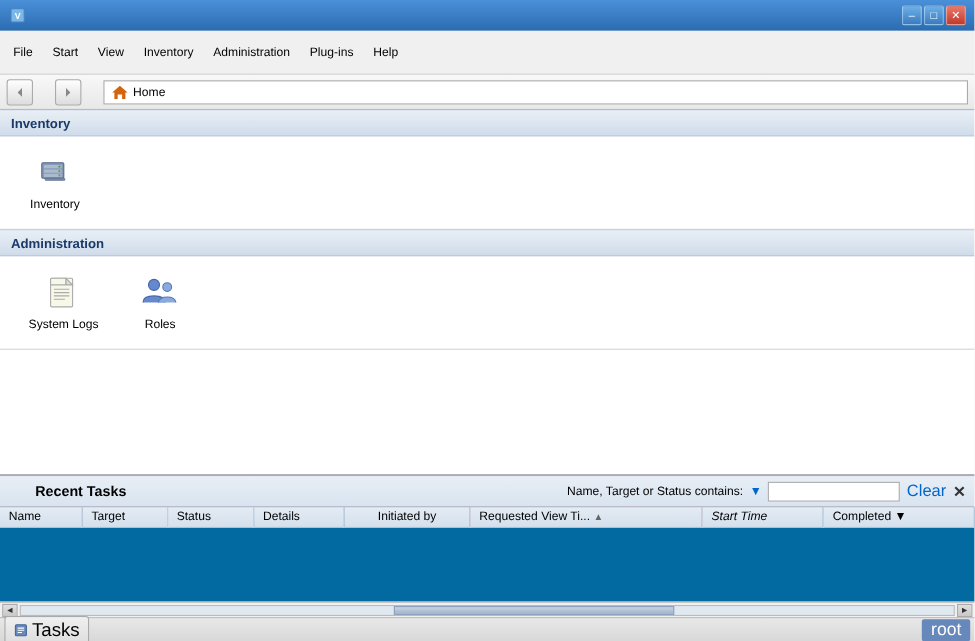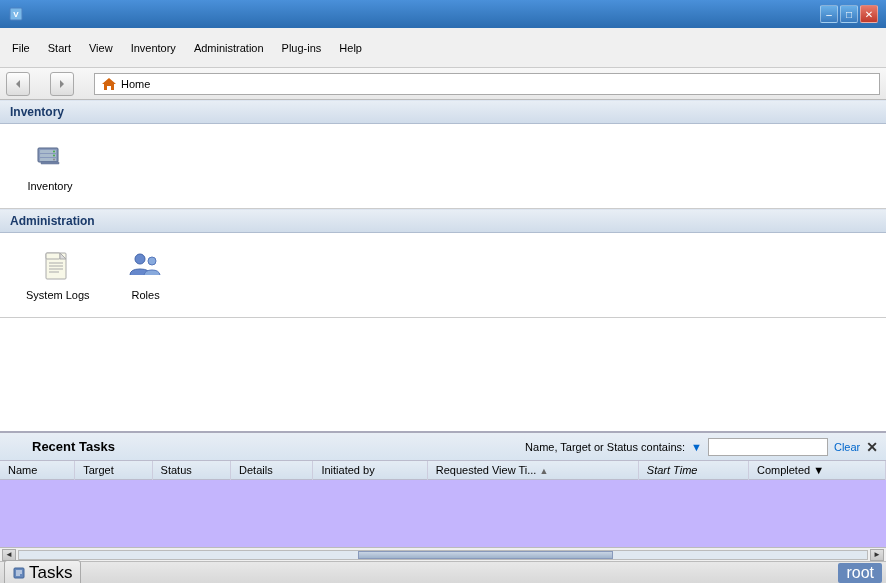--- a/index.html
+++ b/index.html
@@ -195,32 +195,32 @@
       width: 120px;
       height: 18px;
       border: 1px solid #aaa;
       font-size: 11px;
       padding: 0 3px;
     }
     .clear-link {
       color: #0066cc;
       cursor: pointer;
       text-decoration: none;
-      font-size: 11px;
+      font-size: 15px;
     }
     .close-tasks {
       cursor: pointer;
       color: #333;
       font-size: 14px;
       font-weight: bold;
     }
     #tasks-table {
       flex: 1;
       overflow-y: auto;
-      background: #c4b5fd;
+      background: #0369a1;
     }
     table {
       width: 100%;
       border-collapse: collapse;
       font-size: 11px;
     }
     thead tr {
       background: linear-gradient(to bottom, #e4ecf4, #d4e0ed);
       border-bottom: 1px solid #bbc;
     }
@@ -421,21 +421,21 @@
     </div>
   </div>
   <div id="tasks-table">
     <table>
       <thead>
         <tr>
           <th style="cursor:pointer;">Name</th>
           <th style="cursor:pointer;">Target</th>
           <th style="cursor:pointer;">Status</th>
           <th style="cursor:pointer;">Details</th>
-          <th style="cursor:pointer;">Initiated by</th>
+          <th style="cursor:pointer;text-align:center;">Initiated by</th>
           <th style="cursor:pointer;">
             <span>Requested View Ti...</span>
             <span class="sort-arrow"> ▲</span>
           </th>
           <th style="cursor:pointer;font-style:italic;">Start Time</th>
           <th style="cursor:pointer;margin-top:34px;">
             <span>Completed ▼</span>
           </th>
         </tr>
       </thead>

